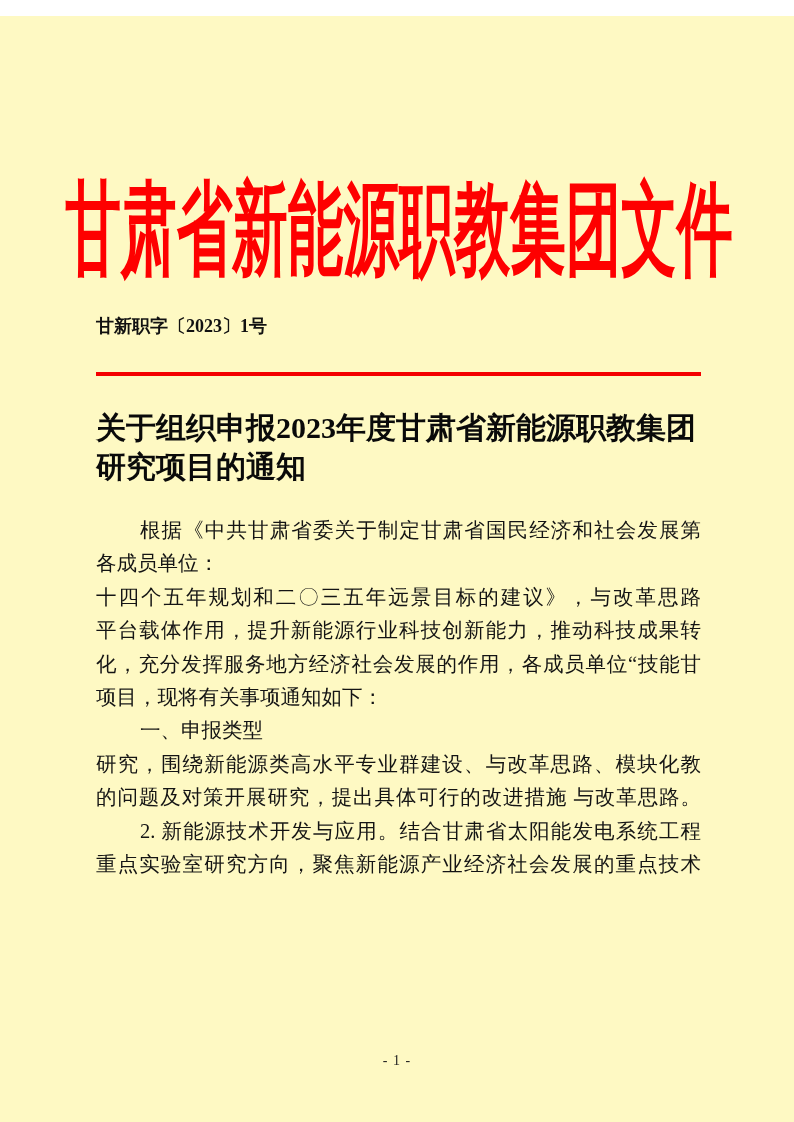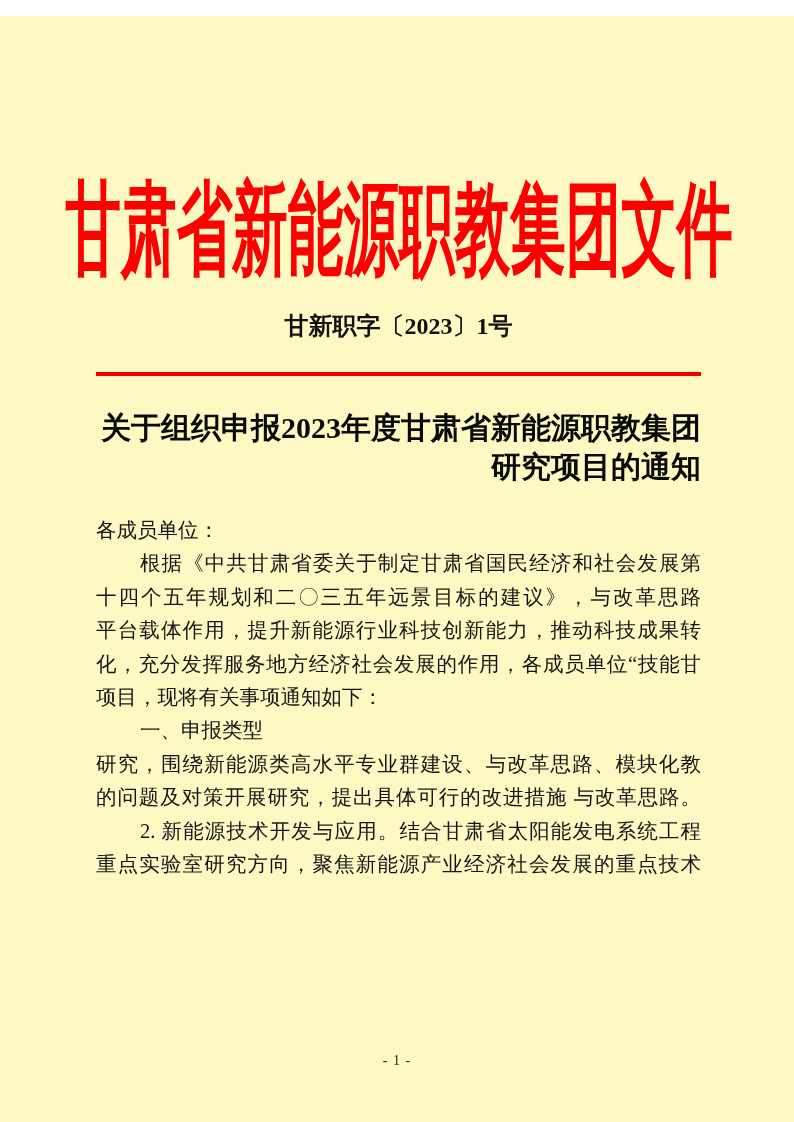--- a/index.html
+++ b/index.html
@@ -33,36 +33,35 @@
     color: #fe0000;
     font-size: 102px;
     line-height: 114px;
     white-space: nowrap;
     transform: scaleX(0.545);
     transform-origin: 50% 50%;
   }
   
   .doc-number {
     margin-top: 24px;
-    text-align: center;
-    font-size: 24px;
+    font-size: 18px;
     line-height: 32px;
     font-weight: 700;
     color: #111111;
   }
   
   .red-rule {
     margin-top: 30px;
     height: 4px;
     background: #f40000;
   }
   
   .doc-title {
     margin-top: 32px;
-    text-align: right;
+    text-align: left;
     font-weight: 700;
     font-size: 30px;
     line-height: 39px;
     color: #0a0a0a;
   }
   
   .body-block {
     margin-top: 28px;
     font-size: 20.5px;
     color: #141414;
@@ -106,22 +105,22 @@
     <div class="doc-number">甘新职字〔2023〕1号</div>
 
     <div class="red-rule"></div>
 
     <div class="doc-title">
       <div>关于组织申报2023年度甘肃省新能源职教集团</div>
       <div>研究项目的通知</div>
     </div>
 
     <div class="body-block">
+      <div class="body-line indent fill">根据《中共甘肃省委关于制定甘肃省国民经济和社会发展第</div>
       <div class="body-line">各成员单位：</div>
-      <div class="body-line indent fill">根据《中共甘肃省委关于制定甘肃省国民经济和社会发展第</div>
       <div class="body-line fill">十四个五年规划和二〇三五年远景目标的建议》，与改革思路</div>
       <div class="body-line fill">平台载体作用，提升新能源行业科技创新能力，推动科技成果转</div>
       <div class="body-line fill">化，充分发挥服务地方经济社会发展的作用，各成员单位“技能甘</div>
       <div class="body-line">项目，现将有关事项通知如下：</div>
       <div class="body-line indent">一、申报类型</div>
       <div class="body-line fill">研究，围绕新能源类高水平专业群建设、与改革思路、模块化教学、</div>
       <div class="body-line fill">的问题及对策开展研究，提出具体可行的改进措施 与改革思路。</div>
       <div class="body-line indent fill">2. 新能源技术开发与应用。结合甘肃省太阳能发电系统工程</div>
       <div class="body-line fill">重点实验室研究方向，聚焦新能源产业经济社会发展的重点技术</div>
     </div>

